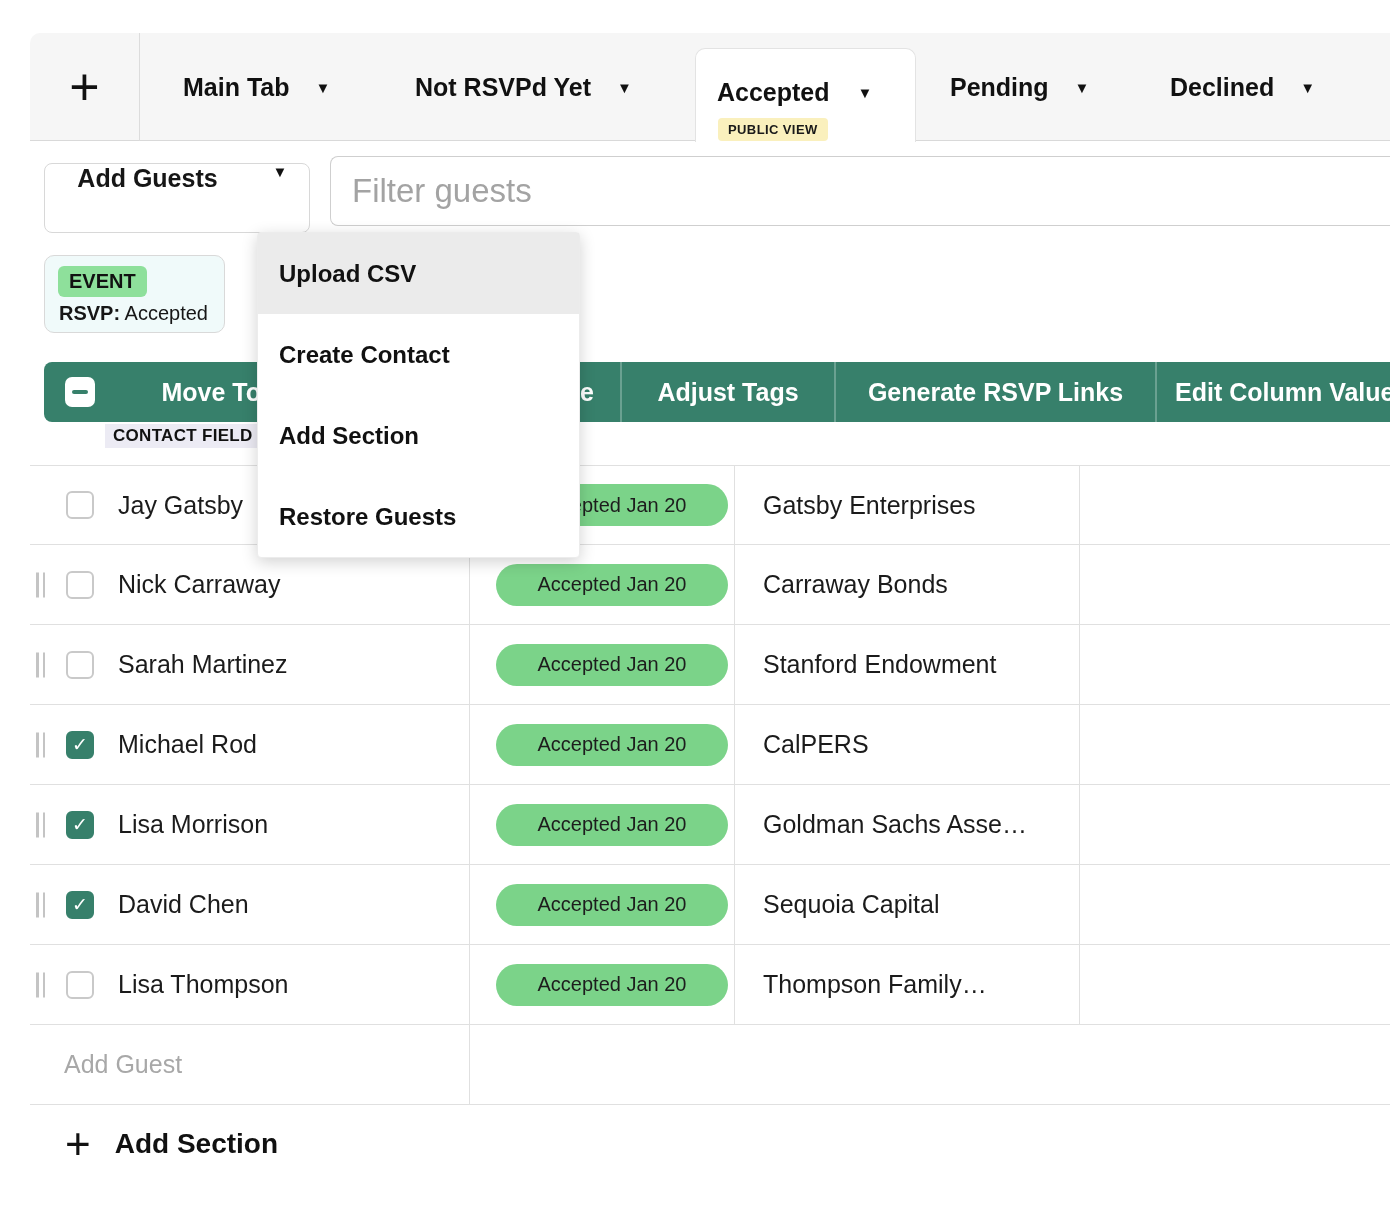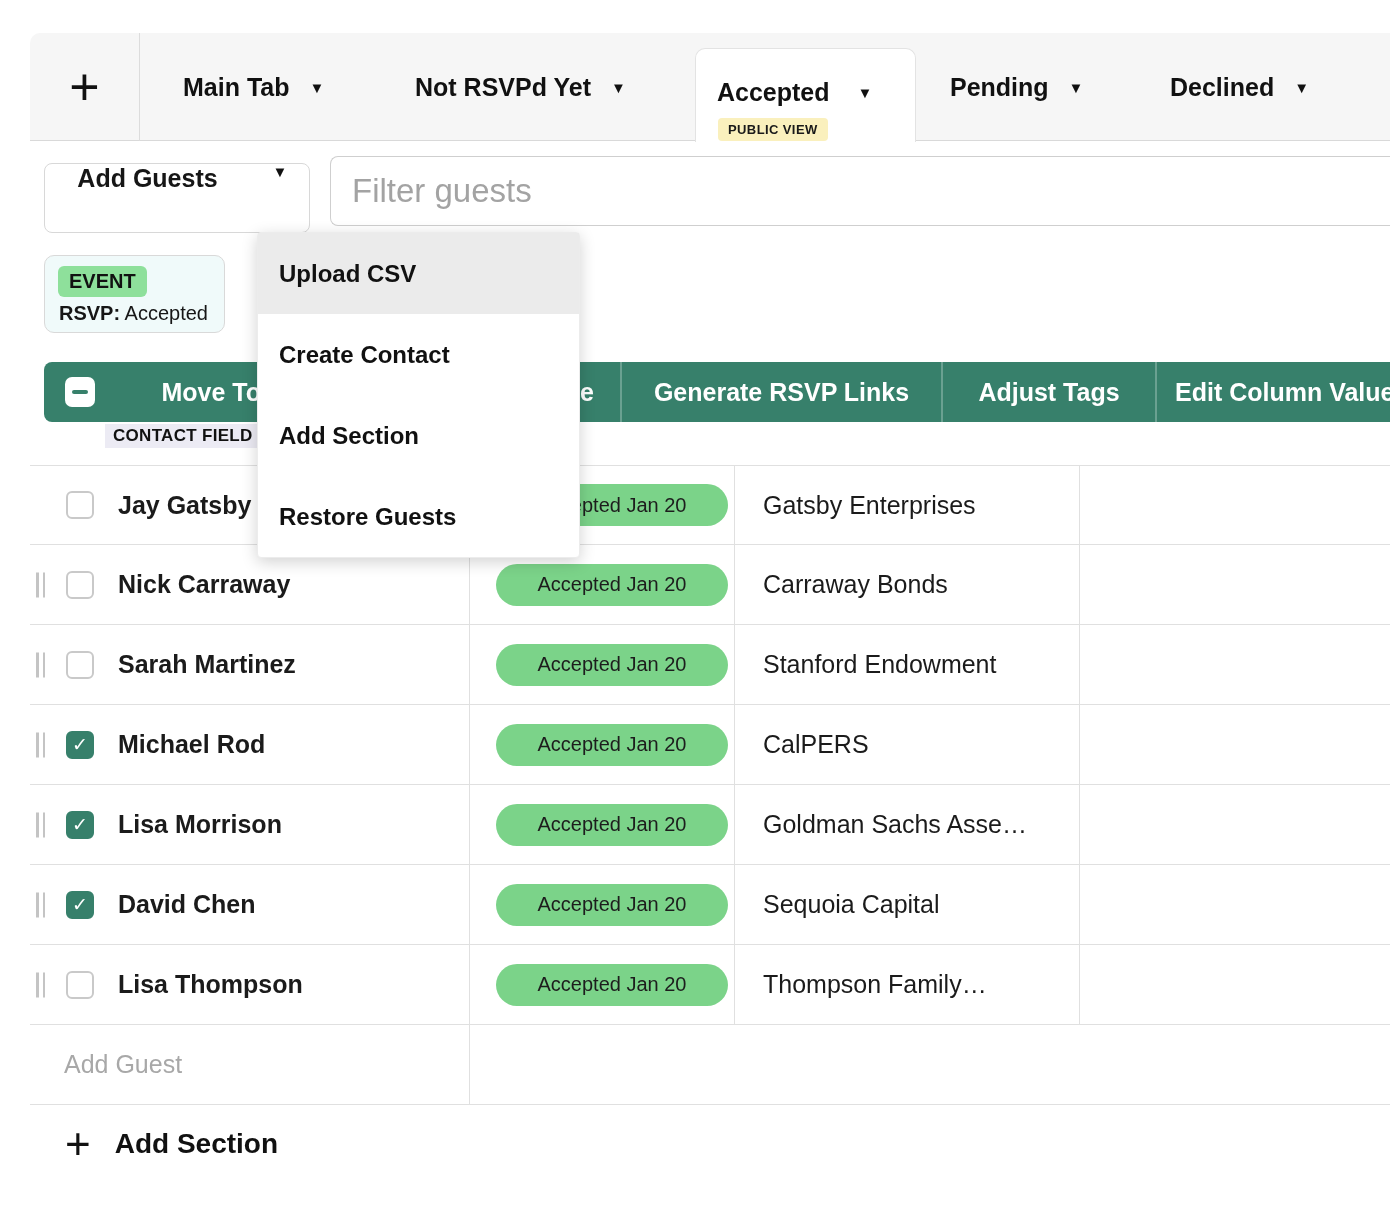--- a/index.html
+++ b/index.html
@@ -19,21 +19,21 @@
     font-family:"Liberation Sans","DejaVu Sans",sans-serif;color:var(--text);}
   #app{position:relative;width:1390px;height:1218px;overflow:hidden;}
 
   
   .tabbar{position:absolute;left:30px;top:33px;width:1360px;height:108px;
     background:var(--tabbar-bg);border-radius:10px 0 0 0;border-bottom:1px solid #d9d9d9;}
   .plus-tab{position:absolute;left:0;top:0;width:110px;height:108px;
     border-right:1px solid #dcdcdc;border-radius:10px 0 0 10px;
     display:flex;align-items:center;justify-content:center;cursor:pointer;}
   .plus-glyph{font-size:52px;font-weight:400;line-height:1;color:#111;}
-  .tab{position:absolute;top:0;height:108px;display:flex;align-items:center;gap:20px;cursor:pointer;}
+  .tab{position:absolute;top:0;height:108px;display:flex;align-items:center;gap:26px;cursor:pointer;}
   .tab-label{font-size:25px;font-weight:bold;color:#111;white-space:nowrap;}
   .caret{font-size:15px;color:#111;line-height:1;}
   .tab-main{left:153px}.tab-notrsvpd{left:385px}.tab-pending{left:920px}.tab-declined{left:1140px}
   .tab-active{position:absolute;left:665px;top:15px;width:221px;height:94px;background:#fff;
     border:1px solid #e3e3e3;border-bottom:none;border-radius:10px 10px 0 0;cursor:pointer;}
   .tab-active-row{position:absolute;left:21px;top:29px;display:flex;align-items:center;gap:28px;}
   .public-badge{position:absolute;left:22px;top:69px;height:23px;line-height:23px;
     padding:0 10px;border-radius:4px;background:var(--badge-yellow);
     font-size:13px;font-weight:700;letter-spacing:.4px;color:#191919;white-space:nowrap;}
 
@@ -100,21 +100,21 @@
   .empty-cell{flex:1;}
   .drag-handle{position:absolute;left:6px;top:50%;transform:translateY(-50%);
     display:flex;gap:4px;visibility:hidden;cursor:grab;}
   .row.has-handle .drag-handle{visibility:visible;}
   .drag-handle i{display:block;width:2.5px;height:25px;background:#c4c4c4;}
   .checkbox{width:28px;height:28px;margin-left:36px;border:2px solid #c9c9c9;border-radius:6px;
     background:#fff;display:flex;align-items:center;justify-content:center;cursor:pointer;flex:none;}
   .row.checked .checkbox{background:var(--accent-green);border-color:var(--accent-green);}
   .check-glyph{display:none;color:#fff;font-size:19px;font-weight:bold;line-height:1;}
   .row.checked .check-glyph{display:block;}
-  .guest-name{margin-left:24px;font-size:25px;color:#1b1b1b;white-space:nowrap;font-weight:bold;}
+  .guest-name{margin-left:24px;font-size:25px;color:#1b1b1b;white-space:nowrap;}
   .pill{margin-left:26px;width:232px;height:42px;border-radius:21px;background:var(--pill-green);
     display:flex;align-items:center;justify-content:center;font-size:20px;color:#1d1d1d;
     white-space:nowrap;cursor:pointer;}
   .company{font-size:25px;color:#1b1b1b;white-space:nowrap;}
   .add-guest-row{display:flex;height:80px;border-bottom:1px solid var(--line);}
   .add-guest-cell{width:440px;border-right:1px solid var(--line);
     display:flex;align-items:center;padding-left:34px;cursor:text;}
   .add-guest-text{font-size:25px;color:#a8a8a8;}
 
   
@@ -175,22 +175,22 @@
   </div>
 
   <div class="toolbar">
     <div class="tb-cb-cell">
       <span class="tb-checkbox">
         <span class="tb-minus"></span>
       </span>
     </div>
     <div class="tb-btn tb-move" style="border-left:none">Move To Tab</div>
     <div class="tb-btn tb-delete">Delete</div>
+    <div class="tb-btn tb-adjust">Adjust Tags</div>
     <div class="tb-btn tb-generate">Generate RSVP Links</div>
-    <div class="tb-btn tb-adjust">Adjust Tags</div>
     <div class="tb-btn tb-edit">Edit Column Values</div>
   </div>
 
   <div class="col-header">CONTACT FIELD</div>
 
   <div class="guest-table">
 
     <div class="row">
       <div class="cell name-cell">
 

